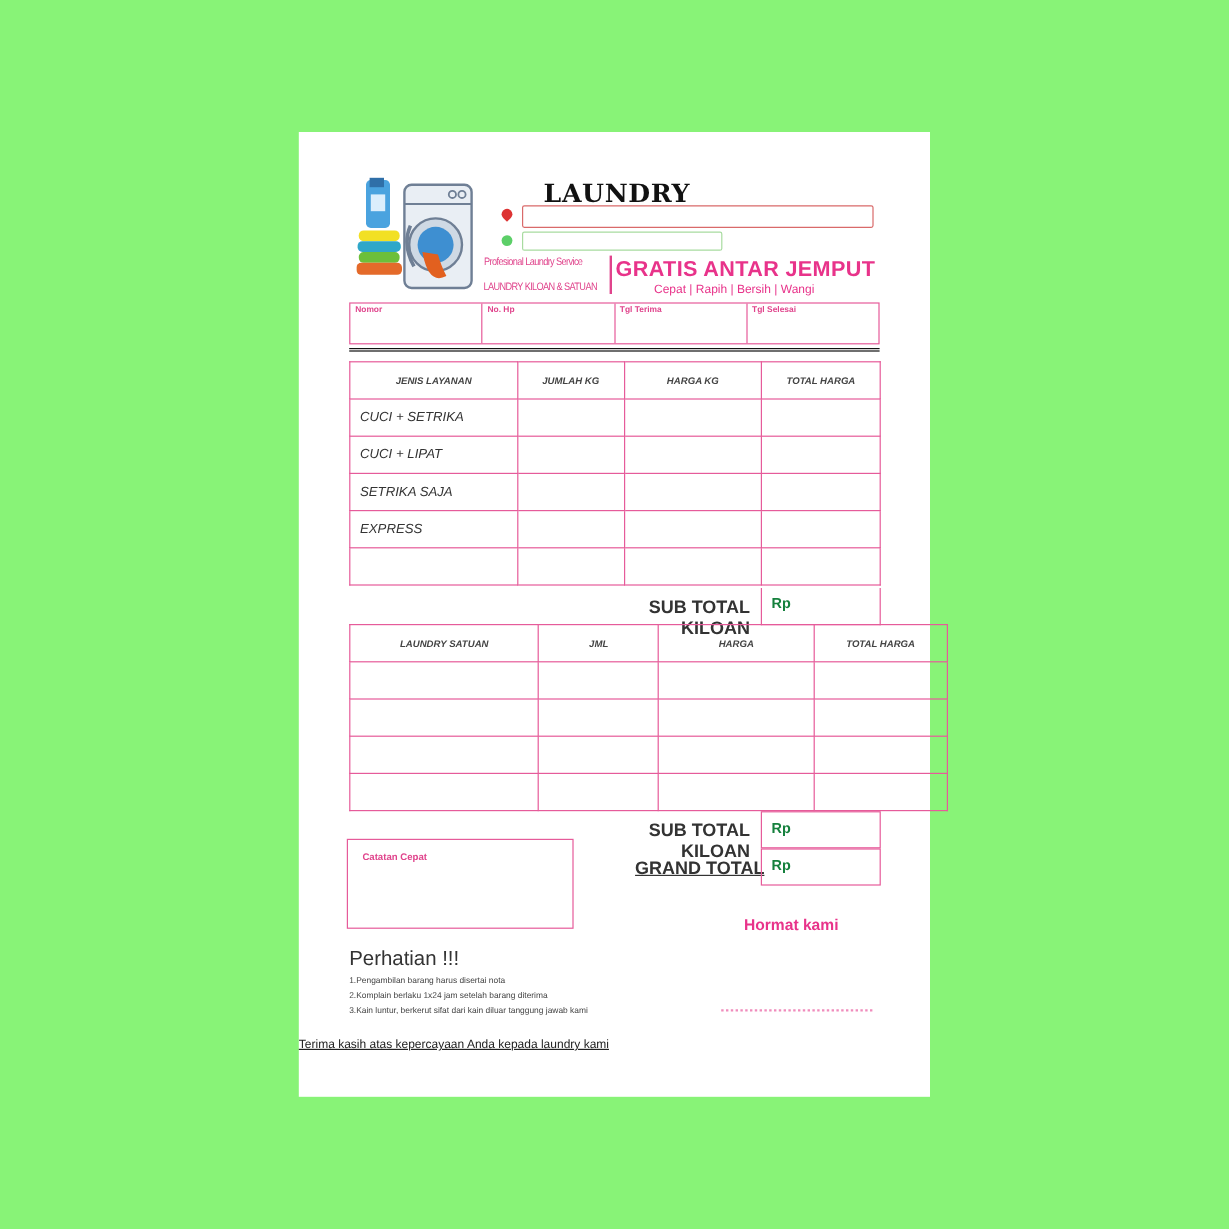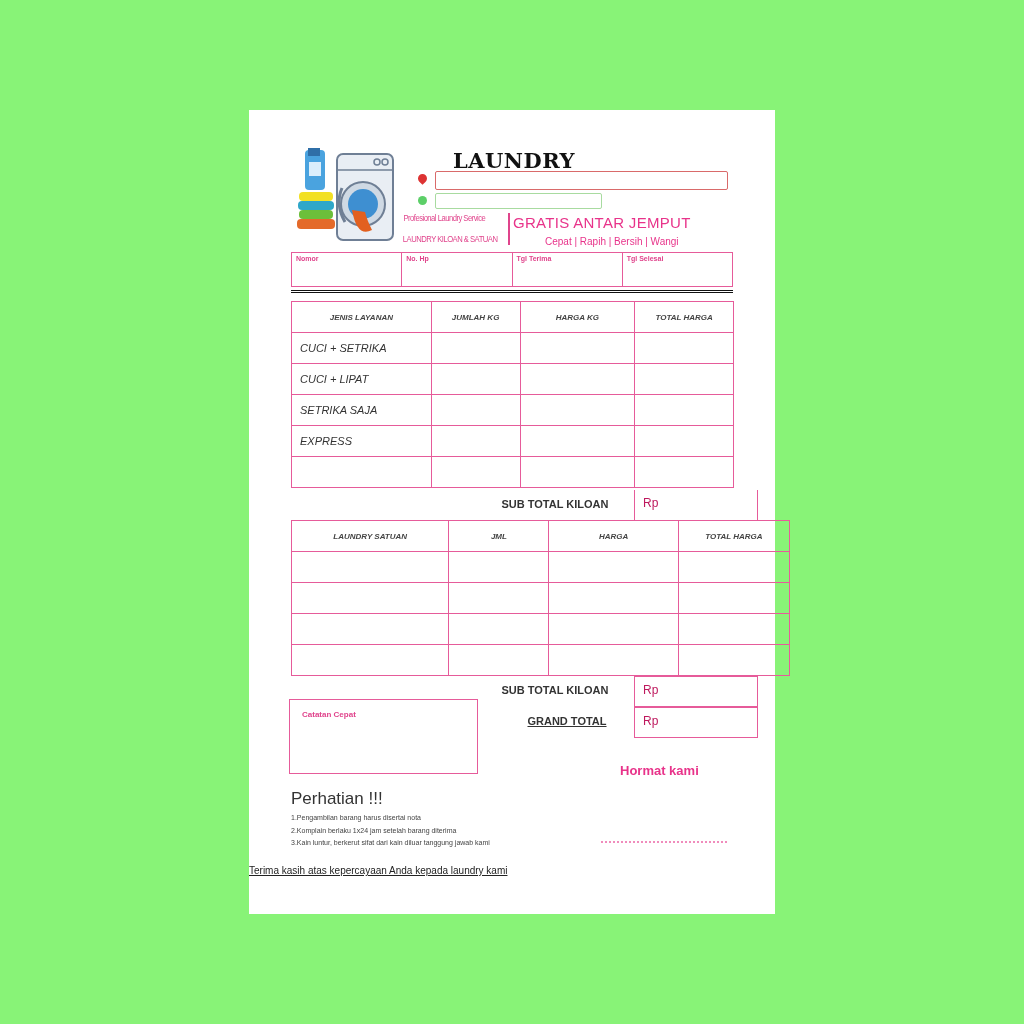--- a/index.html
+++ b/index.html
@@ -36,43 +36,43 @@
     .tagline-small {
       left: 152px; width: 102px; text-align: center;
       font-family: "Liberation Sans Narrow", "Liberation Sans", sans-serif;
       font-size: 9px; color: #e0448c; letter-spacing: -0.6px;
       transform: scaleX(0.85); transform-origin: left;
     }
     .tagline-1 { top: 103px; }
     .tagline-2 { top: 124px; width: 118px; left: 151px; }
     .v-divider { left: 259px; top: 103px; width: 1.5px; height: 32px; background: #e0448c; }
     .promo {
-      left: 264px; top: 104px; font-weight: normal; font-size: 15px; color: #e8338a; letter-spacing: 0.3px;
+      left: 264px; top: 104px; font-weight: bold; font-size: 18px; color: #e8338a; letter-spacing: 0.3px;
     }
     .promo-sub { left: 296px; top: 126px; font-size: 10px; color: #e8338a; }
 
     
     .info-row { left: 42px; top: 142px; width: 442px; height: 35px; display: flex; border: 1.5px solid #e65b9a; }
     .info-cell { flex: 1; border-right: 1.5px solid #e65b9a; padding: 2px 4px; font-size: 7px; color: #e0448c; font-weight: bold; }
     .info-cell:last-child { border-right: none; }
     .double-rule { left: 42px; top: 180px; width: 442px; height: 3px; border-top: 1.5px solid #111; border-bottom: 1.5px solid #111; }
 
     
     table.grid { border-collapse: collapse; position: absolute; }
     table.grid td, table.grid th {
       border: 1.5px solid #e65b9a; font-size: 11px; color: #333;
       height: 31px; padding: 0 8px; font-weight: normal; font-style: italic;
     }
     table.grid th { font-size: 8px; font-weight: bold; color: #444; text-align: center; }
     .t1 { left: 42px; top: 191px; width: 443px; }
     .t2 { left: 42px; top: 410px; width: 499px; }
     .col1 { width: 140px; } .col2 { width: 89px; } .col3 { width: 115px; } .col4 { width: 99px; }
 
-    .sum-label { font-size: 11px; font-weight: bold; color: #333; text-align: center; width: 140px; }
-    .sum-box { border: 1.5px solid #e65b9a; width: 124px; height: 31px; font-size: 12px; color: #be185d; padding: 6px 8px; }
+    .sum-label { font-size: 15px; font-weight: bold; color: #333; text-align: right; width: 140px; }
+    .sum-box { border: 1.5px solid #e65b9a; width: 100px; height: 31px; font-size: 12px; color: #15803d; padding: 6px 8px; font-weight: bold; }
     .sum1-label { left: 236px; top: 388px; }
     .sum1-box { left: 385px; top: 380px; border-top: none; }
     .sum2-label { left: 236px; top: 574px; }
     .sum2-box { left: 385px; top: 566px; }
     .grand-label { left: 248px; top: 605px; text-decoration: underline; }
     .grand-box { left: 385px; top: 597px; }
 
     .note-box { left: 40px; top: 589px; width: 189px; height: 75px; border: 1.5px solid #e65b9a; padding: 10px 12px; }
     .note-label { font-size: 8px; color: #e0448c; font-weight: bold; }
     .regards { left: 371px; top: 653px; font-size: 13px; font-weight: bold; color: #e8338a; }

